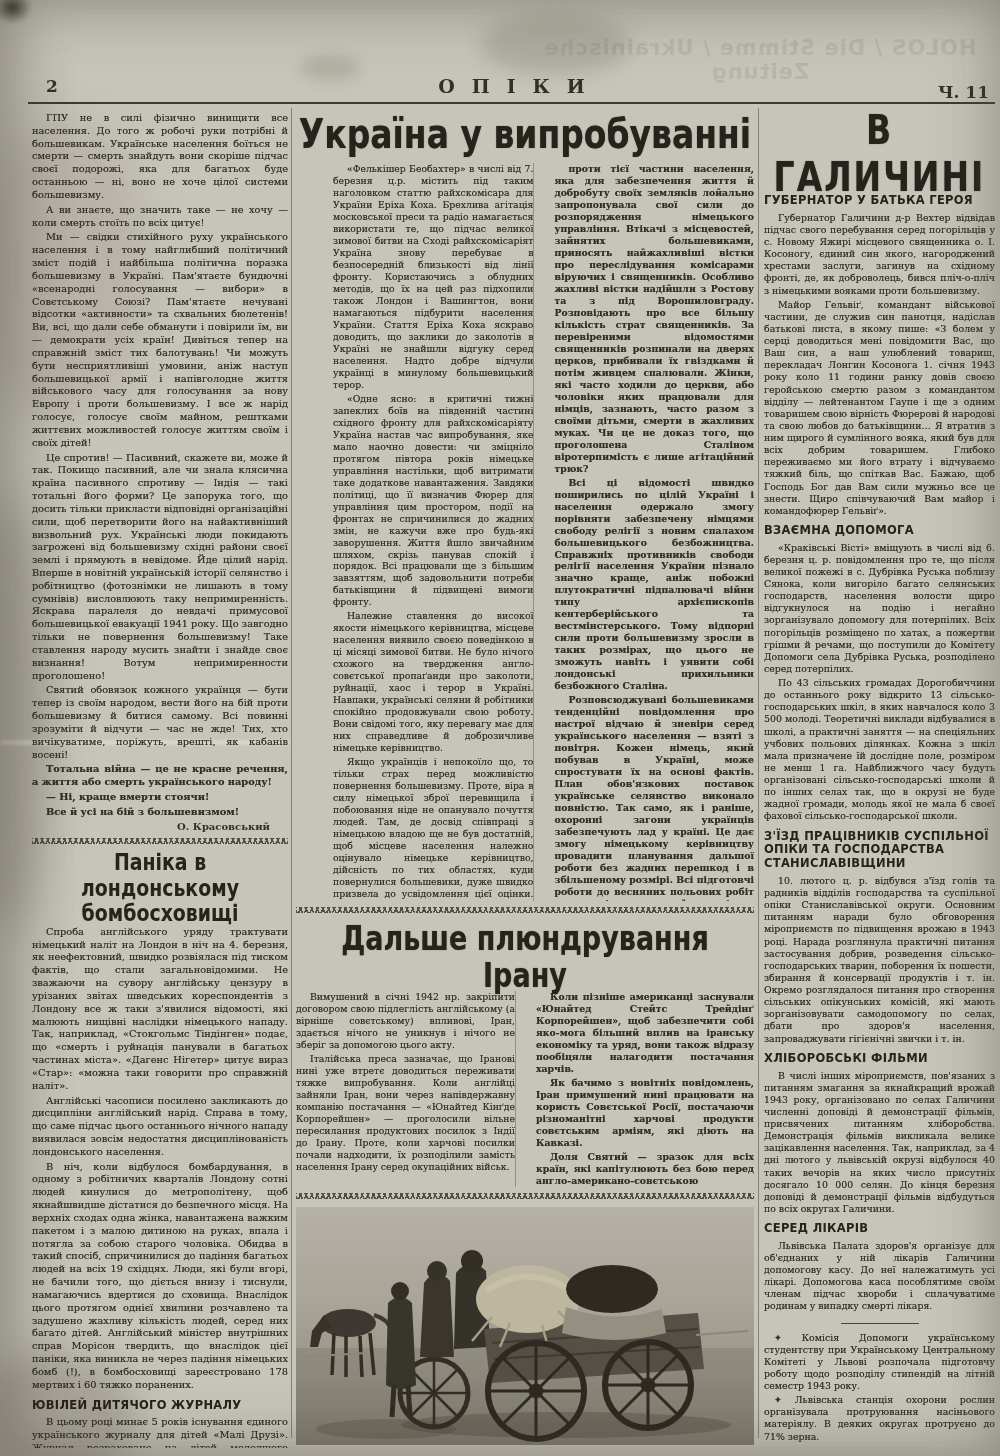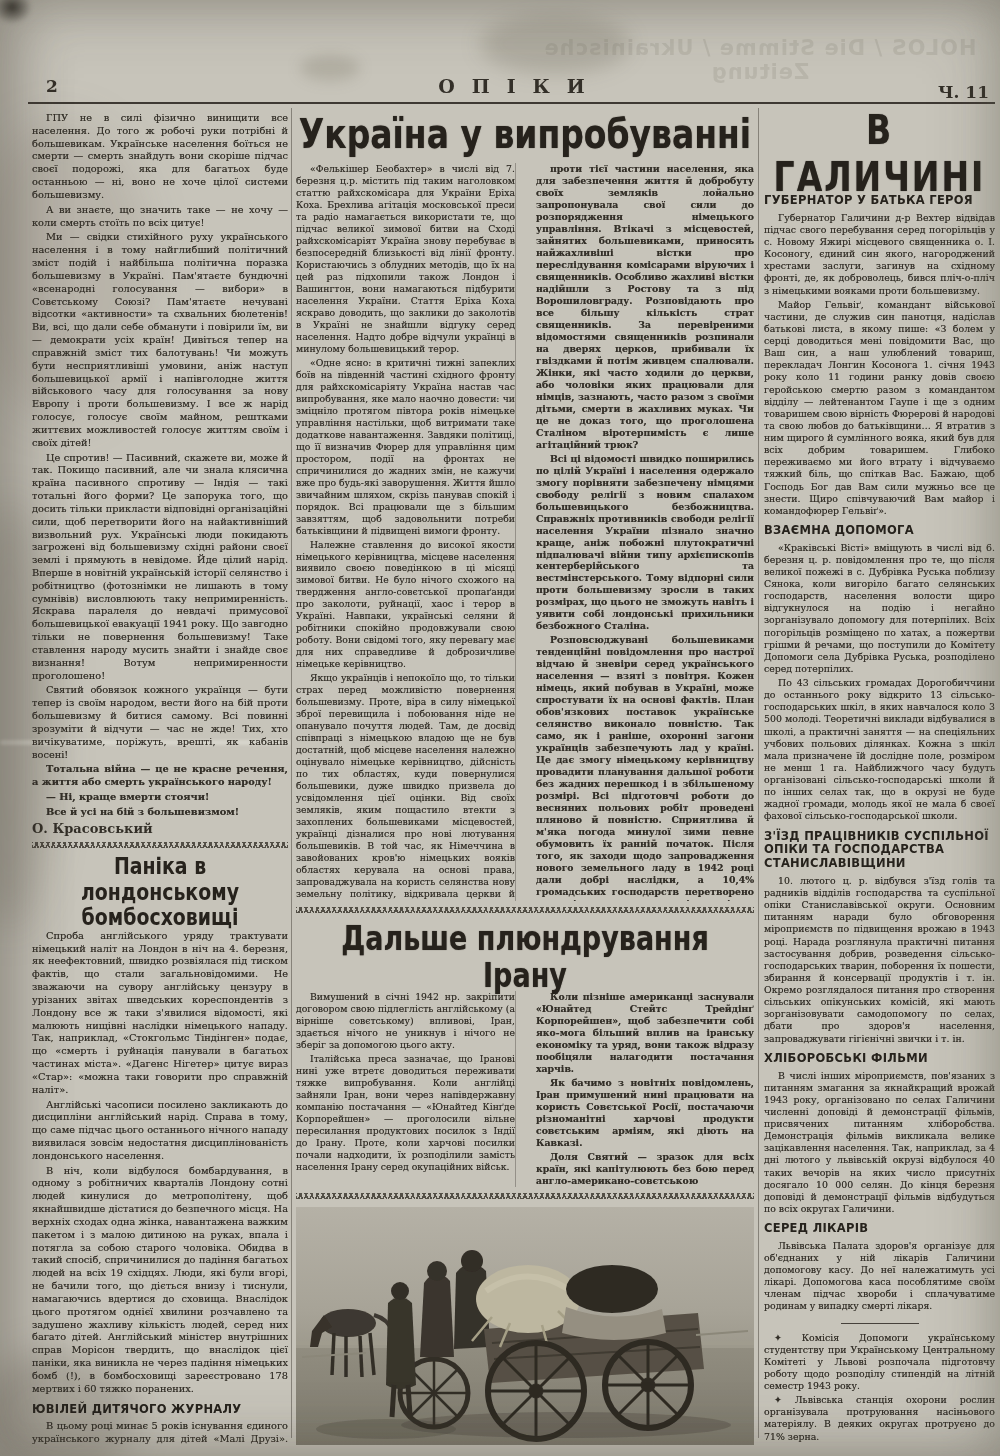--- a/index.html
+++ b/index.html
@@ -33,39 +33,39 @@
   .col-right{left:764px;top:104px;width:231px;height:1346px;}
   .vrule{position:absolute;top:108px;height:1330px;border-left:1px solid rgba(55,50,42,.45);z-index:2;}
   .v1{left:291px;}
   .v2{left:758px;}
   
   .para{margin:0 0 2px 0;text-indent:14px;text-shadow:0 0 .5px rgba(51,47,40,.65);}
   .col-left .para{font-size:9.8px;line-height:1.31;}
   .col-center .para{font-size:9.3px;line-height:1.29;}
   .col-right .para{font-size:9.4px;line-height:1.29;}
   .para.b{font-weight:bold;}
-  .signature{text-align:left;font-weight:bold;font-size:13px;margin:2px 18px 4px 0;}
+  .signature{text-align:right;font-weight:bold;font-size:10px;margin:2px 18px 4px 0;}
   .zigzag{height:6px;margin:6px 0;background:
       repeating-linear-gradient(63deg,#37322a 0 1.6px,transparent 1.6px 5px),
       repeating-linear-gradient(-63deg,#37322a 0 1.6px,transparent 1.6px 5px);
       opacity:.8;}
   .headline-xl{font-family:"DejaVu Sans",sans-serif;font-weight:bold;color:#26221c;
       text-align:center;margin:0;transform:scaleY(1.22);transform-origin:center top;
       text-shadow:0 0 1px rgba(38,34,28,.6);}
   .h-ukraine{font-size:33px;margin:4px 0 14px 0;}
   .h-iran{font-size:27px;margin:6px 0 10px 0;}
   .h-galicia{font-size:33px;letter-spacing:2px;margin:2px 0 10px 0;}
   .headline-lg{font-family:"DejaVu Sans",sans-serif;font-weight:bold;color:#26221c;text-align:center;
       font-size:21px;line-height:1.08;margin:6px 0 8px 0;transform:scale(.9,1.12);transform-origin:center top;}
   .subhead{font-family:"DejaVu Sans",sans-serif;font-weight:bold;font-size:11.5px;color:#26221c;
       text-align:left;margin:7px 0 4px 0;letter-spacing:.3px;line-height:1.2;}
   .twocol{display:flex;gap:0;}
   .subcol{width:222px;overflow:hidden;}
   .subcol+.subcol{border-left:1px solid rgba(55,50,42,.35);padding-left:20px;width:221px;font-weight:bold;}
-  .tc-ukraine{height:738px;}
+  .tc-ukraine{height:738px;margin-left:37px;}
   .tc-iran{height:196px;}
   .shortrule{width:78px;margin:10px auto 8px auto;border-top:1.5px solid rgba(38,33,27,.8);}
   .notes .para{text-indent:10px;}
   
   .photo{margin:8px 0 0 0;position:relative;}
   .photo svg{display:block;box-shadow:0 0 8px rgba(60,55,45,.25) inset;}
 </style>
 </head>
 <body>
 

